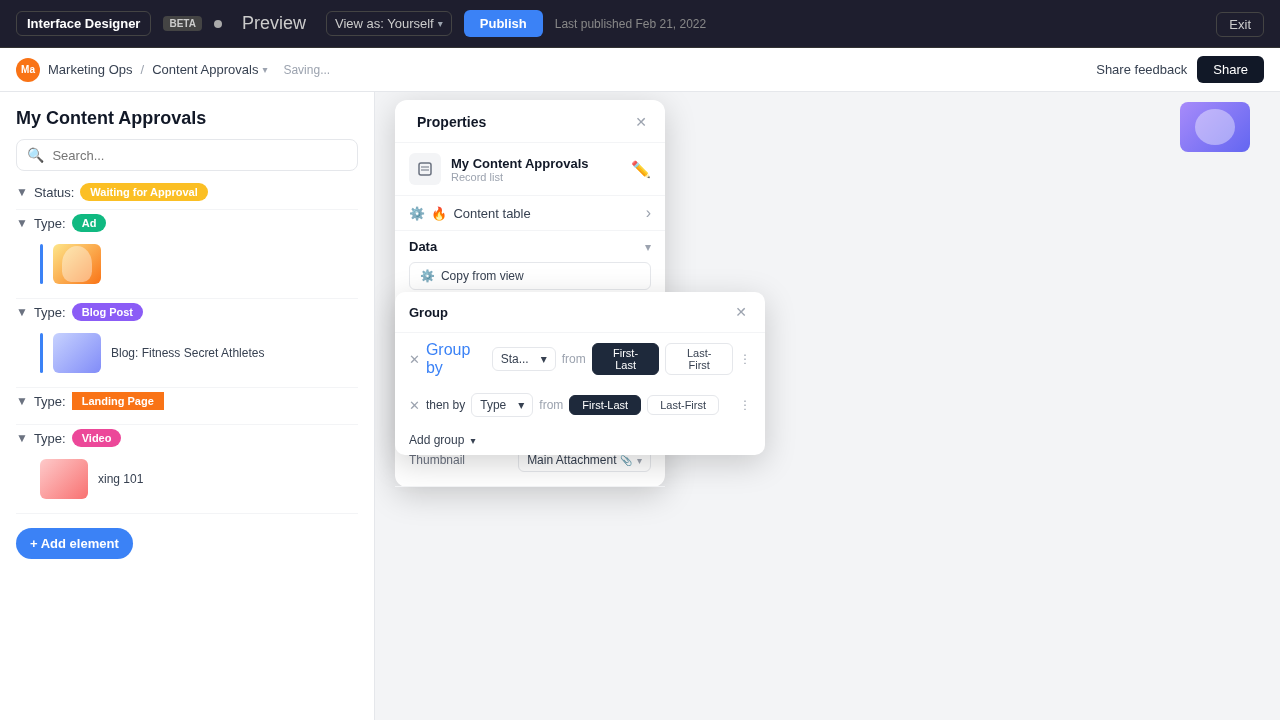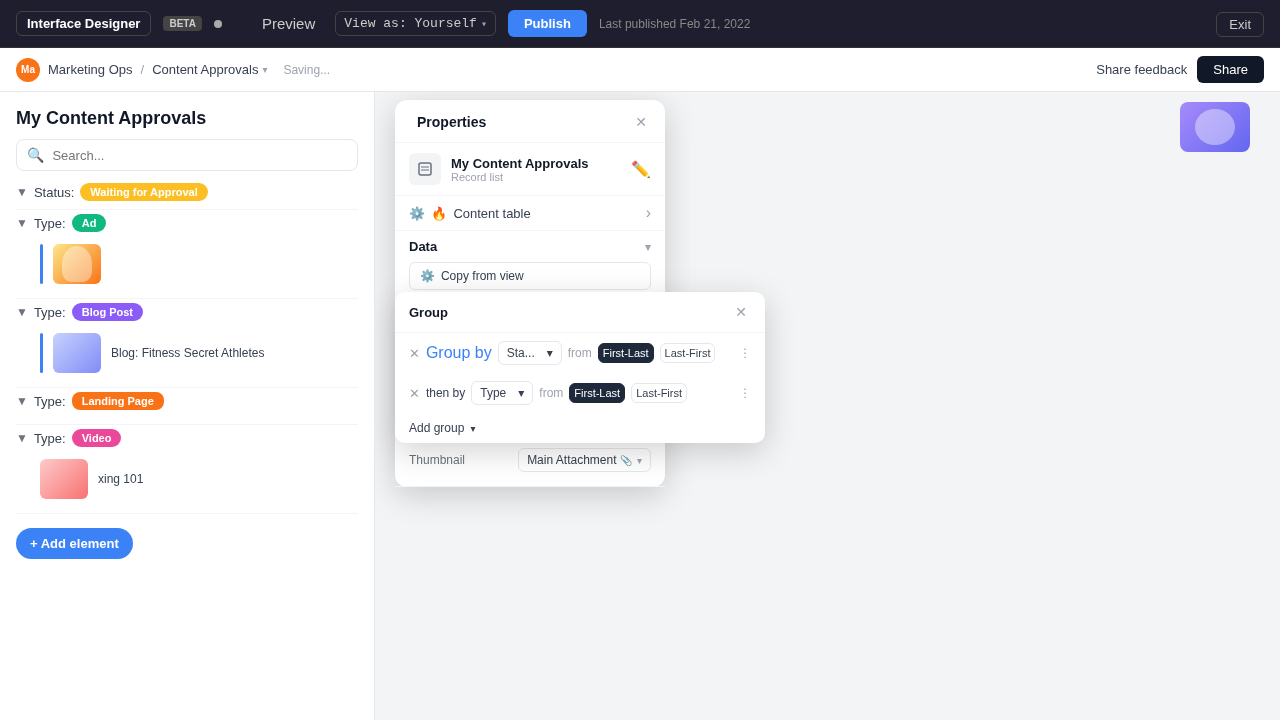--- a/index.html
+++ b/index.html
@@ -31,36 +31,34 @@
       border-radius: 4px;
       font-weight: 600;
     }
     .dot-indicator {
       width: 8px; height: 8px;
       background: #aaa;
       border-radius: 50%;
     }
     .preview-btn {
       color: #ccc;
-      font-size: 15px;
+      font-size: 18px;
       cursor: pointer;
       padding: 4px 8px;
-      margin-left: 20px;
     }
     .view-as-btn {
       color: #ccc;
       font-size: 13px;
       cursor: pointer;
       padding: 4px 8px;
       border: 1px solid #444;
       border-radius: 6px;
       display: flex;
       align-items: center;
       gap: 4px;
-      font-family: Liberation Mono, monospace;
     }
     .publish-btn {
       background: #3b82f6;
       color: #fff;
       font-size: 13px;
       font-weight: 600;
       padding: 6px 16px;
       border-radius: 6px;
       cursor: pointer;
       border: none;
@@ -225,21 +223,21 @@
       font-weight: 600;
       padding: 3px 10px;
       border-radius: 12px;
     }
     .type-badge-landing {
       background: #f97316;
       color: #fff;
       font-size: 11px;
       font-weight: 600;
       padding: 3px 10px;
-      border-radius: 8px;
+      border-radius: 0;
     }
     .type-badge-video {
       background: #ec4899;
       color: #fff;
       font-size: 11px;
       font-weight: 600;
       padding: 3px 10px;
       border-radius: 12px;
     }
     .list-item-row {
@@ -531,21 +529,21 @@
       gap: 12px;
       cursor: pointer;
     }
     .from-label {
       color: #9ca3af;
       font-size: 12px;
     }
     .sort-btn {
       border: 1px solid #e5e7eb;
       border-radius: 6px;
-      padding: 3px 4px;
+      padding: 3px 12px;
       font-size: 11px;
       color: #374151;
       cursor: pointer;
       background: #fff;
     }
     .sort-btn-active {
       background: #1e293b;
       color: #fff;
       border-color: #1e293b;
     }

